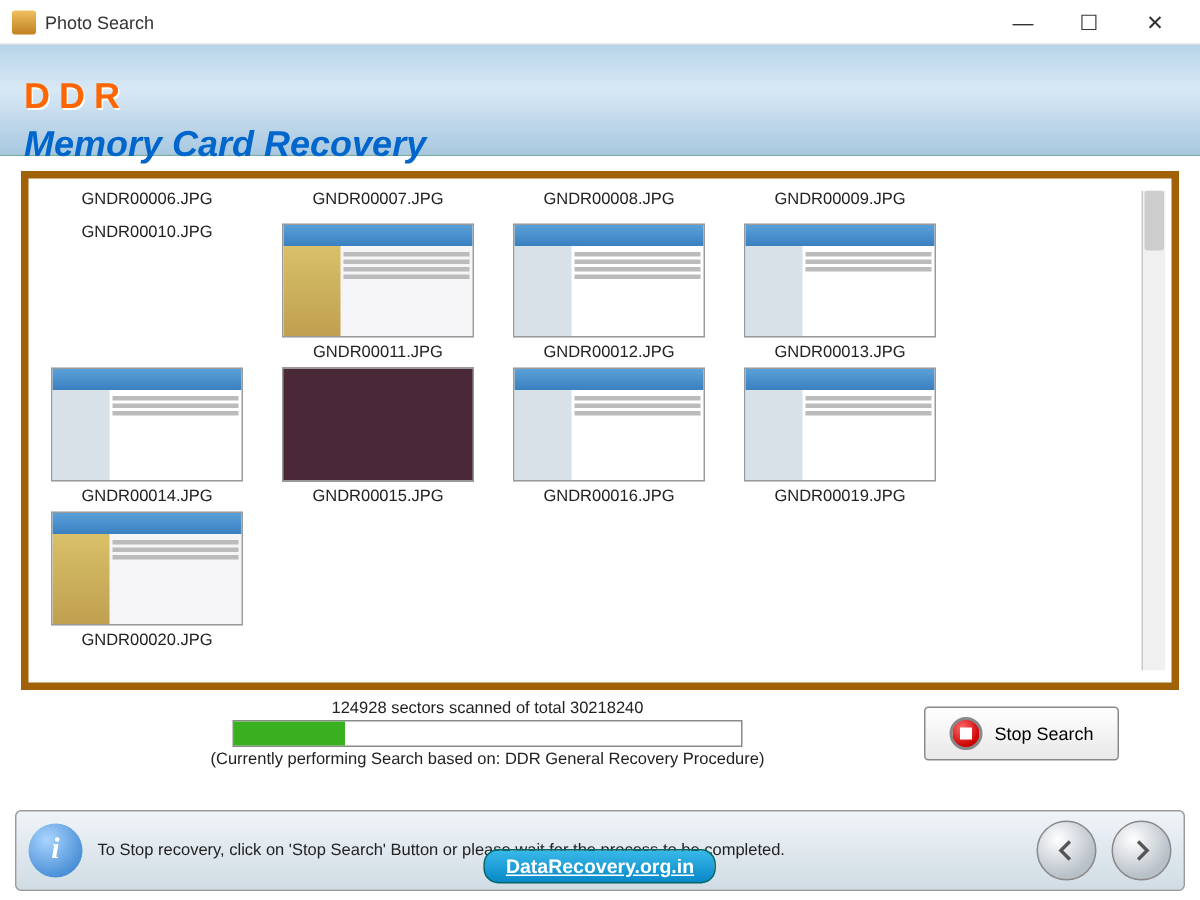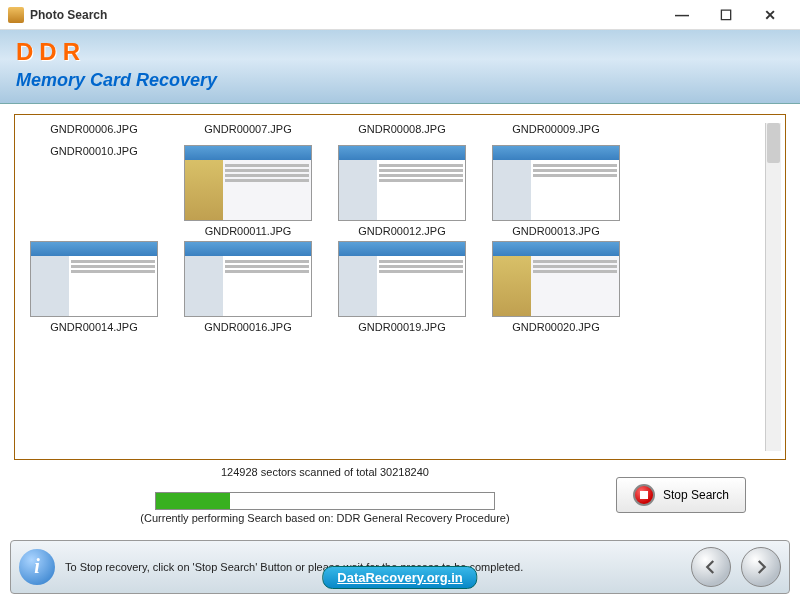--- a/index.html
+++ b/index.html
@@ -1,29 +1,29 @@
 <!DOCTYPE html>
 <html><head>
 <meta charset="utf-8">
 <style>
 * { box-sizing: border-box; margin: 0; padding: 0; }
 body { font-family: "Segoe UI", Tahoma, sans-serif; font-size: 12px; background: #fff; width: 800px; height: 600px; overflow: hidden; position: relative; }
 
-.titlebar { height: 30px; background: #fff; border-bottom: 1px solid #ddd; display: flex; align-items: center; padding: 0 8px; font-weight: bold; }
+.titlebar { height: 30px; background: #fff; border-bottom: 1px solid #ddd; display: flex; align-items: center; padding: 0 8px; }
 .titlebar .icon { width: 16px; height: 16px; background: linear-gradient(#f0c060,#c08020); border-radius: 2px; margin-right: 6px; }
 .titlebar .title { flex: 1; font-size: 12px; color: #333; }
 .titlebar .winbtn { width: 44px; height: 28px; display: flex; align-items: center; justify-content: center; color: #333; font-size: 14px; cursor: pointer; }
 
-.header { height: 74px; background: linear-gradient(180deg, #b8d4e8 0%, #d8e8f5 40%, #a8c8e0 100%); border-bottom: 1px solid #7aa; position: relative; padding: 8px 16px; }
+.header { height: 74px; background: linear-gradient(180deg, #b8d4e8 0%, #d8e8f5 40%, #a8c8e0 100%); border-bottom: 1px solid #7aa; position: relative; padding: 21px 16px; }
 .header .brand { font-family: Arial, sans-serif; font-size: 24px; font-weight: 900; color: #ff6600; letter-spacing: 6px; text-shadow: 1px 1px 0 #fff; }
-.header .subtitle { font-size: 18px; font-weight: 600; color: #0066cc; margin-top: 4px; font-style: italic; }
+.header .subtitle { font-size: 24px; font-weight: 600; color: #0066cc; margin-top: 4px; font-style: italic; }
 
 .content { padding: 10px 14px 6px 14px; }
 
-.panel { border: 1px solid #a16207; height: 346px; padding: 8px 4px 8px 10px; position: relative; }
+.panel { border: 5px solid #a16207; height: 346px; padding: 8px 4px 8px 10px; position: relative; }
 .scroll { height: 100%; overflow: hidden; display: flex; }
 .grid { flex: 1; display: flex; flex-wrap: wrap; gap: 4px 16px; align-content: flex-start; }
 .scrollbar { width: 16px; background: #f0f0f0; border-left: 1px solid #ccc; position: relative; }
 .scrollbar .thumb { position: absolute; top: 0; left: 1px; right: 1px; height: 40px; background: #cdcdcd; border-radius: 2px; }
 
 .cell { width: 138px; display: flex; flex-direction: column; align-items: center; }
 .cell .fname { font-size: 11px; color: #222; margin-bottom: 6px; }
 .cell .thumb { width: 128px; height: 76px; border: 1px solid #999; background: #eaeaea; position: relative; overflow: hidden; }
 .cell.bottom .fname { margin-top: 4px; margin-bottom: 0; }
 
@@ -33,21 +33,21 @@
 .app-thumb .body { flex:1; background:#f5f5f8; display:flex; }
 .app-thumb .side { width:30%; background: linear-gradient(#d8c068,#c0a050); }
 .app-thumb .main { flex:1; padding:2px; }
 .app-thumb .main .l { height:3px; background:#bbb; margin:2px 0; }
 .thumb.dark { background:#4a2838; }
 .app-thumb.var2 .side { background:#d8e0e8; }
 .app-thumb.var2 .body { background:#fff; }
 
 .progress-area { display:flex; align-items:center; gap: 20px; padding: 6px 40px 0 40px; }
 .progress-col { flex:1; }
-.progress-label { text-align:center; font-size:11px; color:#222; margin-bottom:14px; }
+.progress-label { text-align:center; font-size:11px; color:#222; margin-bottom:2px; }
 .progress-sub { text-align:center; font-size:11px; color:#222; margin-top:2px; }
 .bar { width: 340px; height: 18px; border:1px solid #8a8a8a; background:#fff; margin: 0 auto; position:relative; }
 .bar .fill { position:absolute; left:0; top:0; bottom:0; width:22%; background:#38b020; }
 
 .stopbtn { display:flex; align-items:center; gap:8px; border:1px solid #888; background: linear-gradient(#fff,#e8e8e8); padding: 6px 16px; border-radius:3px; cursor:pointer; font-size:12px;justify-content:flex-end; }
 .stopbtn .dot { width:22px; height:22px; border-radius:50%; background: radial-gradient(circle at 35% 30%, #ff6a6a, #cc0000 70%); display:flex; align-items:center; justify-content:center; border:2px solid #888; }
 .stopbtn .dot .sq { width:8px; height:8px; background:#fff; }
 
 .footer { position:absolute; bottom:6px; left:10px; right:10px; height:54px; border:1px solid #999; border-radius:4px; background: linear-gradient(#f0f4f8,#d0dce4); display:flex; align-items:center; padding: 0 8px; gap:10px; }
 .info-icon { width:36px; height:36px; border-radius:50%; background: radial-gradient(circle at 35% 30%, #aad4ff, #2878c8); position:relative; flex-shrink:0; }
@@ -153,20 +153,24 @@
                   <div class="main">
                     <div class="l"></div>
                     <div class="l"></div>
                     <div class="l"></div>
                   </div>
                 </div>
               </div>
             </div>
             <div class="fname">GNDR00014.JPG</div>
           </div>
+        <div class="cell bottom">
+            <div class="thumb dark"></div>
+            <div class="fname">GNDR00015.JPG</div>
+          </div>
 
         <div class="cell bottom">
             <div class="thumb">
               <div class="app-thumb var2">
                 <div class="tbar"></div>
                 <div class="body">
                   <div class="side"></div>
                   <div class="main">
                     <div class="l"></div>
                     <div class="l"></div>

